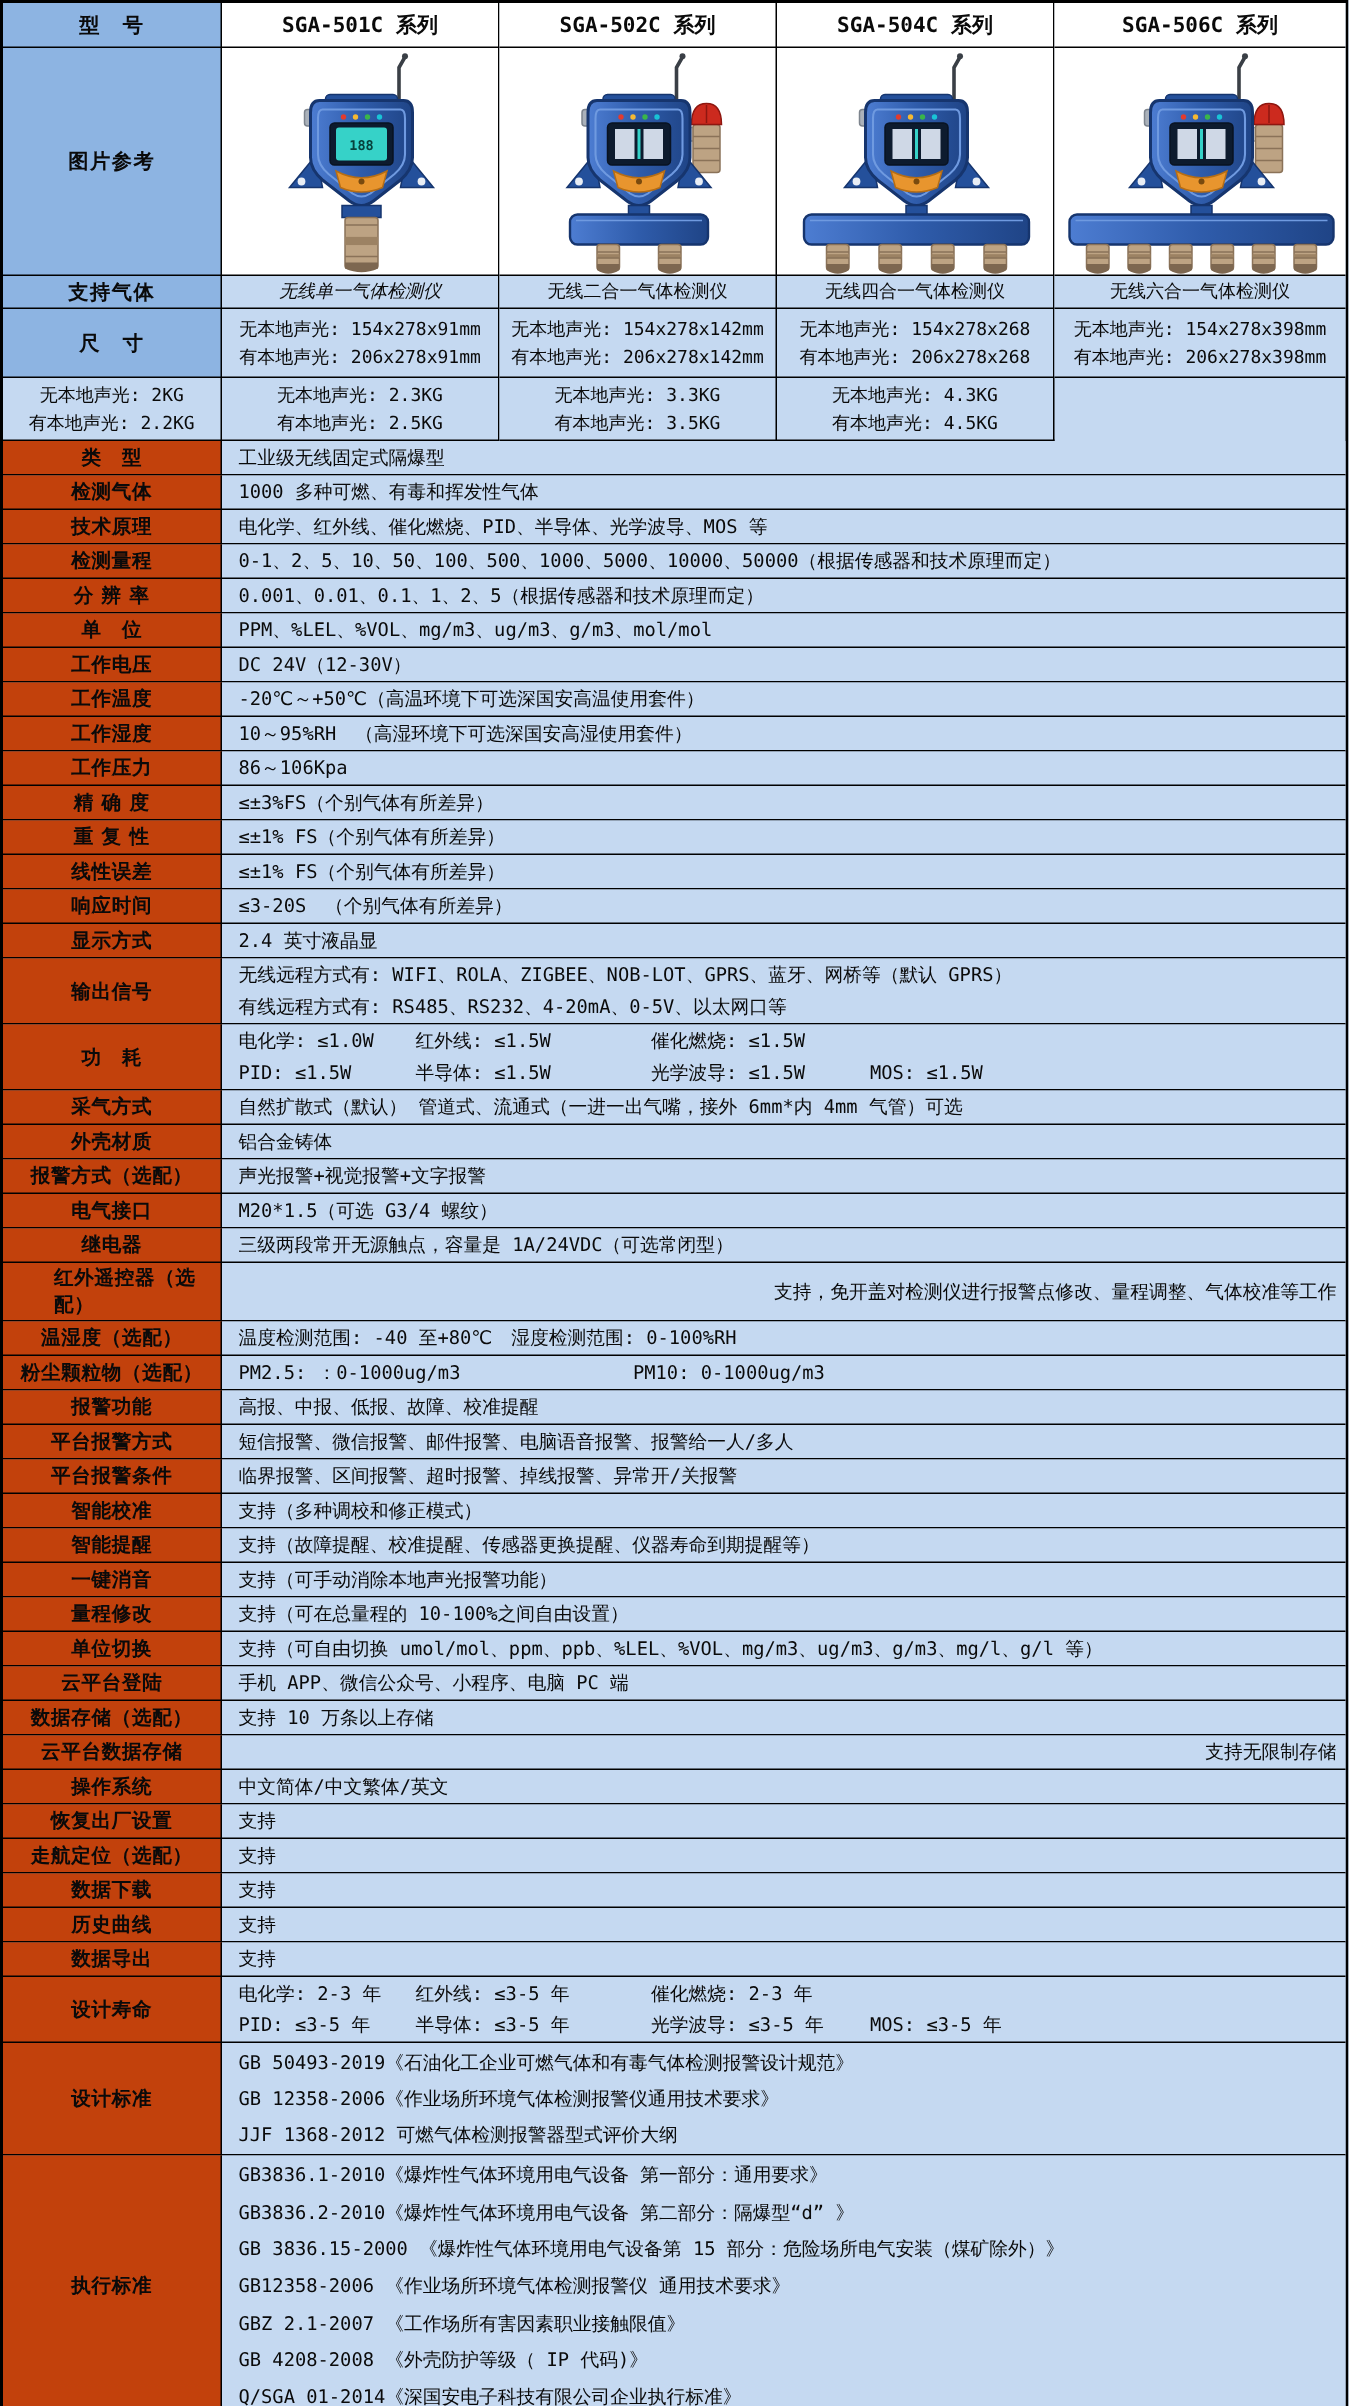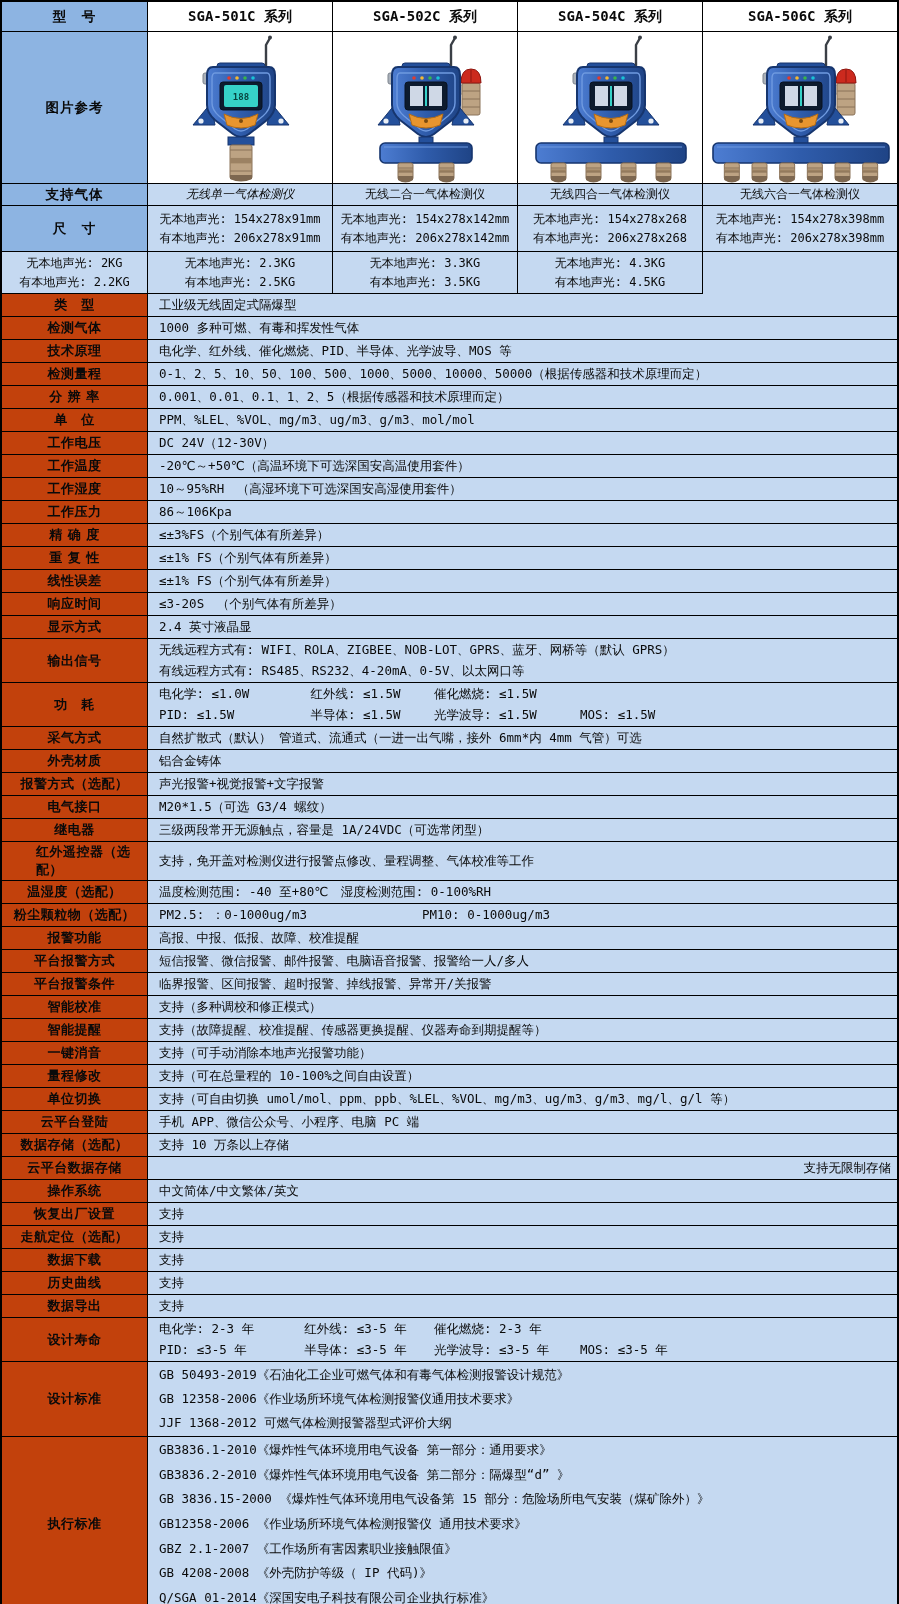--- a/index.html
+++ b/index.html
@@ -23,21 +23,21 @@
         background:#c2410c;font-weight:bold;font-size:13px;letter-spacing:.5px;
         display:flex;align-items:center;justify-content:center;text-align:left;padding:1px 2px;}
   .specrow .rvalue{box-sizing:border-box;border-bottom:1px solid #000;background:#c5d9f1;
         display:flex;flex-direction:column;justify-content:space-around;
         padding:1px 6px 1px 11px;font-size:12.5px;line-height:20px;
         font-family:"DejaVu Sans Mono","DejaVu Sans",sans-serif;}
   .specrow:last-child .rlabel,.specrow:last-child .rvalue{border-bottom:none;}
   .line{white-space:nowrap;}
   .seg{display:inline-block;}
   .segs-3 .seg:nth-child(1),.segs-4 .seg:nth-child(1){min-width:118px;}
-  .segs-3 .seg:nth-child(2),.segs-4 .seg:nth-child(2){min-width:157px;text-align:center;}
+  .segs-3 .seg:nth-child(2),.segs-4 .seg:nth-child(2){min-width:157px;}
   .segs-3 .seg:nth-child(3),.segs-4 .seg:nth-child(3){min-width:146px;}
   .segs-2 .seg:nth-child(1){min-width:263px;}
   svg{display:block;}
 </style>
 </head>
 <body>
 
 <div class="tbl">
 
   <div class="grid5">
@@ -473,21 +473,21 @@
         </div>
       </div>
       <div class="specrow">
         <div class="rlabel" style="min-height: 22px;">继电器</div>
         <div class="rvalue" style="min-height: 22px;">
           <div class="line segs-1"><span class="seg">三级两段常开无源触点，容量是 1A/24VDC（可选常闭型）</span></div>
         </div>
       </div>
       <div class="specrow">
         <div class="rlabel" style="min-height: 22px; padding-left: 34px;">红外遥控器（选配）</div>
-        <div class="rvalue" style="min-height: 22px;">
+        <div class="rvalue" style="min-height: 22px; align-items: flex-end;">
           <div class="line segs-1"><span class="seg">支持，免开盖对检测仪进行报警点修改、量程调整、气体校准等工作</span></div>
         </div>
       </div>
       <div class="specrow">
         <div class="rlabel" style="min-height: 22px;">温湿度（选配）</div>
         <div class="rvalue" style="min-height: 22px;">
           <div class="line segs-1"><span class="seg">温度检测范围: -40 至+80℃　湿度检测范围: 0-100%RH</span></div>
         </div>
       </div>
       <div class="specrow">

